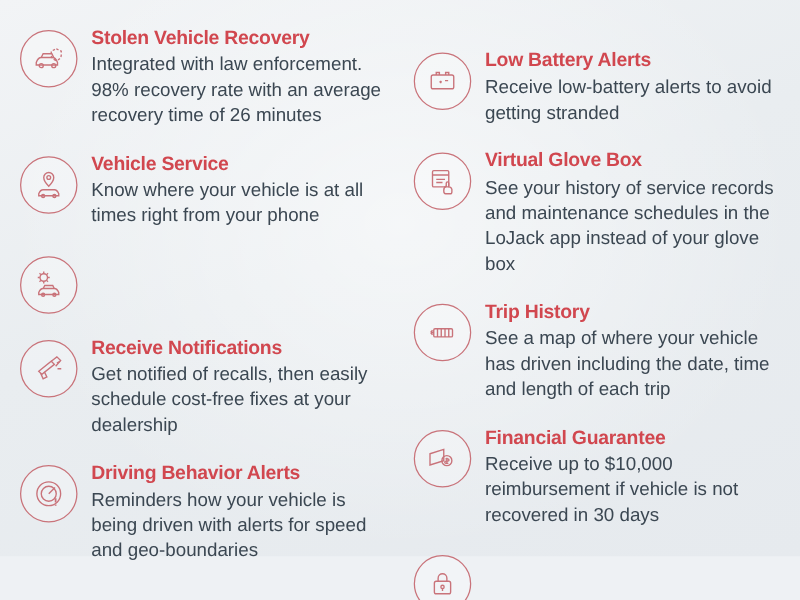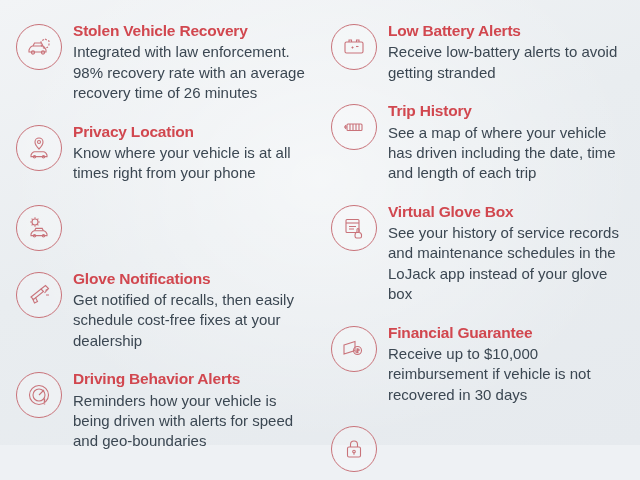--- a/index.html
+++ b/index.html
@@ -74,21 +74,21 @@
     margin: 0 0 3px 0;
     letter-spacing: -0.2px;
   }
   .f-desc {
     color: #3b4752;
     font-size: 15px;
     line-height: 1.36;
     margin: 0;
   }
   
-  .col-right .feature:first-child { margin-top: 0; }
+  .col-right .feature:first-child { margin-top: 18px; }
 </style>
 </head>
 <body>
 
 <div id="page">
   <div class="columns">
 
     <div class="col col-left">
 
       <div class="feature">
@@ -111,21 +111,21 @@
         <div class="icon-wrap">
           <svg width="28" height="28" viewBox="0 0 28 28" fill="none" stroke="#c9737a" stroke-width="1.1">
             <path d="M14 4 a4 4 0 0 1 4 4 c0 3-4 7-4 7 s-4-4-4-7 a4 4 0 0 1 4-4 z"></path>
             <circle cx="14" cy="8" r="1.5"></circle>
             <path d="M6 21 q1.3-3.2 3.5-3.2 h9 q2.2 0 3.5 3.2 v1.6 h-16 z"></path>
             <circle cx="9.5" cy="22.8" r="1.2"></circle>
             <circle cx="18.5" cy="22.8" r="1.2"></circle>
           </svg>
         </div>
         <div class="texts">
-          <p class="f-title">Privacy Location</p>
+          <p class="f-title">Vehicle Service</p>
           <p class="f-desc">Know where your vehicle is at all times right from your phone</p>
         </div>
       </div>
 
       <div class="feature">
         <div class="icon-wrap">
           <svg width="28" height="28" viewBox="0 0 28 28" fill="none" stroke="#c9737a" stroke-width="1.1">
             <circle cx="10" cy="8" r="3"></circle>
             <path d="M10 3.2 v1.6 M10 11.2 v1.6 M5.2 8 h1.6 M13.2 8 h1.6 M6.6 4.6 l1.1 1.1 M12.3 10.3 l1.1 1.1 M13.4 4.6 l-1.1 1.1 M7.7 10.3 l-1.1 1.1"></path>
             <path d="M6 20 q1.3-3.2 3.5-3.2 h9 q2.2 0 3.5 3.2 v1.6 h-16 z"></path>
@@ -139,21 +139,21 @@
       <div class="feature">
         <div class="icon-wrap">
           <svg width="28" height="28" viewBox="0 0 28 28" fill="none" stroke="#c9737a" stroke-width="1.1">
             <path d="M6 16 l10-8 2.5 2.5 -10 8 z"></path>
             <path d="M16 8 l4.5-3.5 3 3 -4 4.5"></path>
             <path d="M7.5 17.5 l2 4.5 3-1.5 -2-4"></path>
             <path d="M21 14 h3 M20.5 9.5 l2.5-1.5"></path>
           </svg>
         </div>
         <div class="texts">
-          <p class="f-title">Glove Notifications</p>
+          <p class="f-title">Receive Notifications</p>
           <p class="f-desc">Get notified of recalls, then easily schedule cost-free fixes at your dealership</p>
         </div>
       </div>
 
       <div class="feature">
         <div class="icon-wrap">
           <svg width="28" height="28" viewBox="0 0 28 28" fill="none" stroke="#c9737a" stroke-width="1.1">
             <circle cx="14" cy="14" r="9.5"></circle>
             <circle cx="14" cy="14" r="6"></circle>
             <path d="M14 14 l5-5"></path>
@@ -182,49 +182,49 @@
         </div>
         <div class="texts">
           <p class="f-title">Low Battery Alerts</p>
           <p class="f-desc">Receive low-battery alerts to avoid getting stranded</p>
         </div>
       </div>
 
       <div class="feature">
         <div class="icon-wrap">
           <svg width="28" height="28" viewBox="0 0 28 28" fill="none" stroke="#c9737a" stroke-width="1.1">
-            <rect x="7" y="11" width="15" height="6.5" rx="1"></rect>
-            <path d="M10 11 v6.5 M13 11 v6.5 M16 11 v6.5 M19 11 v6.5"></path>
-            <path d="M7 14 H4.5 M4.5 14 l1.5-1.8 M4.5 14 l1.5 1.8"></path>
-          </svg>
-        </div>
-        <div class="texts">
-          <p class="f-title">Trip History</p>
-          <p class="f-desc">See a map of where your vehicle has driven including the date, time and length of each trip</p>
-        </div>
-      </div>
-
-      <div class="feature">
-        <div class="icon-wrap">
-          <svg width="28" height="28" viewBox="0 0 28 28" fill="none" stroke="#c9737a" stroke-width="1.1">
             <rect x="6" y="5.5" width="13" height="13" rx="1"></rect>
             <path d="M6 9 h13"></path>
             <path d="M9 12.5 h7 M9 15 h5"></path>
             <path d="M15 21.5 q0-3 2-3.5 v-2.5 q0-1 1-1 t1 1 v3 q2 0 2.5 2 v2 q0 1.5-1.5 1.5 h-3.5 q-1.5 0-1.5-2.5 z"></path>
           </svg>
         </div>
         <div class="texts">
           <p class="f-title">Virtual Glove Box</p>
           <p class="f-desc">See your history of service records and maintenance schedules in the LoJack app instead of your glove box</p>
         </div>
       </div>
 
       <div class="feature">
         <div class="icon-wrap">
           <svg width="28" height="28" viewBox="0 0 28 28" fill="none" stroke="#c9737a" stroke-width="1.1">
+            <rect x="7" y="11" width="15" height="6.5" rx="1"></rect>
+            <path d="M10 11 v6.5 M13 11 v6.5 M16 11 v6.5 M19 11 v6.5"></path>
+            <path d="M7 14 H4.5 M4.5 14 l1.5-1.8 M4.5 14 l1.5 1.8"></path>
+          </svg>
+        </div>
+        <div class="texts">
+          <p class="f-title">Trip History</p>
+          <p class="f-desc">See a map of where your vehicle has driven including the date, time and length of each trip</p>
+        </div>
+      </div>
+
+      <div class="feature">
+        <div class="icon-wrap">
+          <svg width="28" height="28" viewBox="0 0 28 28" fill="none" stroke="#c9737a" stroke-width="1.1">
             <path d="M4 10 l11-3.5 v9 L4 19 z"></path>
             <circle cx="17.5" cy="15.5" r="4"></circle>
             <path d="M17.5 13.2 v4.6 M16.3 14.1 h2 q0.9 0 0.9 0.9 t-0.9 0.9 h-1.6 q-0.9 0-0.9 0.9 t0.9 0.9 h2"></path>
           </svg>
         </div>
         <div class="texts">
           <p class="f-title">Financial Guarantee</p>
           <p class="f-desc">Receive up to $10,000 reimbursement if vehicle is not recovered in 30 days</p>
         </div>
       </div>

